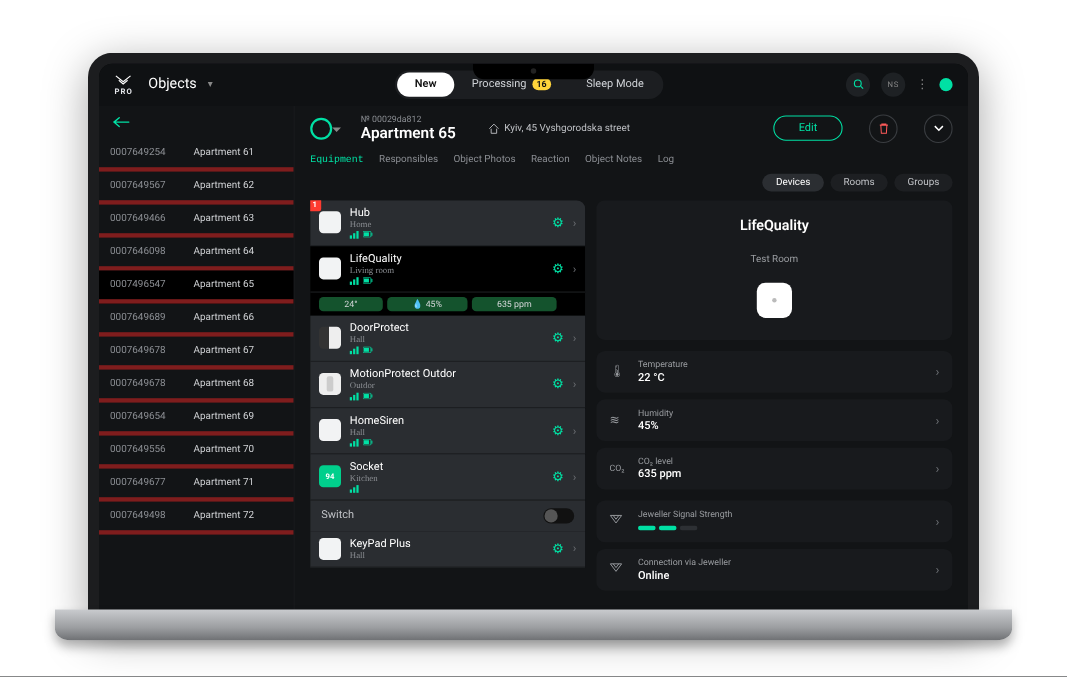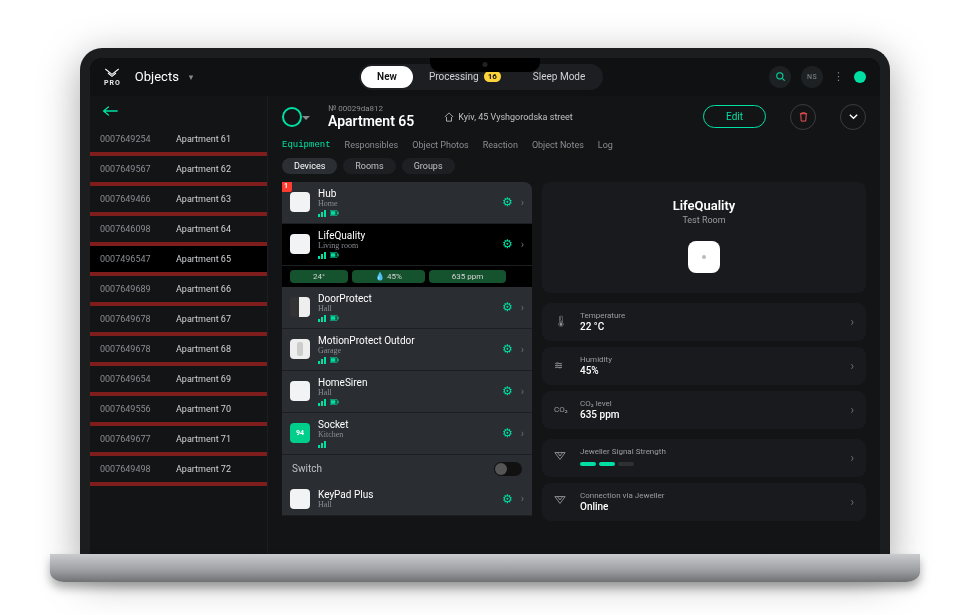--- a/index.html
+++ b/index.html
@@ -57,21 +57,21 @@
   .status-ring::after{content:""; position:absolute; right:-10px; top:7px; border:4px solid transparent; border-top-color:#888;}
   .obj-title small{ font-size:8px; color:#8a8d92; display:block;}
   .obj-title h3{ font-size:14px; color:#fff; font-weight:600;}
   .addr{ margin-left:20px; font-size:9px; color:#bfc1c5; display:flex; align-items:center; gap:4px;}
   .head-actions{ margin-left:auto; display:flex; align-items:center; gap:24px;}
   .btn-edit{ border:1px solid #00e0a4; color:#00e0a4; background:transparent; border-radius:16px; padding:5px 22px; font-size:10px; cursor:pointer;}
   .btn-round{ width:26px;height:26px;border-radius:50%;border:1px solid #3a3d41;display:flex;align-items:center;justify-content:center;font-size:11px;color:#b0b3b7;cursor:pointer;}
   .btn-round.trash{ color:#ff5a5a;}
   .tabs{ display:flex; gap:14px; padding:4px 14px; font-size:9px; color:#8a8d92;}
   .tab.active{ color:#00e0a4;font-family:Liberation Mono, monospace;}
-  .subtabs{ display:flex; gap:6px; padding:4px 14px 8px;}
+  .subtabs{ display:flex; gap:6px; padding:4px 14px 8px;justify-content:flex-end;}
   .chip{ background:#1d1f22; color:#bfc1c5; border-radius:12px; padding:3px 12px; font-size:9px; cursor:pointer;}
   .chip.on{ background:#2b2e32; color:#fff;}
   .two-col{ flex:1; display:flex; gap:10px; padding:0 14px 0 14px; overflow:hidden;}
   .col-left{ width:250px; display:flex; flex-direction:column; gap:0; overflow:hidden;}
   .col-right{ flex:1; display:flex; flex-direction:column; gap:10px; overflow:hidden;}
   .dev{ background:#2a2d31; border-bottom:1px solid #1c1e21; padding:6px 8px; display:flex; align-items:center; gap:8px; position:relative;}
   .dev.first{ border-radius:8px 8px 0 0;}
   .dev .thumb{ width:20px;height:20px;border-radius:4px;background:#f2f3f4;flex-shrink:0;}
   .dev .info{ flex:1; display:flex; flex-direction:column;}
   .dev .nm{ font-size:10px; color:#fff;}
@@ -85,21 +85,21 @@
   .redtag{ position:absolute; left:-2px; top:-2px; width:12px;height:12px;background:#ff3b30;border-radius:2px;font-size:7px;color:#fff;display:flex;align-items:center;justify-content:center;font-weight:700;}
   .dark{ background:#000;}
   .env-row{ display:flex; gap:4px; background:#000; padding:4px 8px;}
   .env-chip{ background:#14532d; border-radius:4px; padding:2px 23px; font-size:8px; color:#d4d6d9;}
   .switch-row{ display:flex; align-items:center; justify-content:space-between; background:#2a2d31; padding:7px 10px; font-size:10px; color:#bfc1c5;}
   .toggle{ width:28px;height:14px;background:#111;border-radius:8px;position:relative;}
   .toggle::after{content:"";width:12px;height:12px;background:#555;border-radius:50%;position:absolute;top:1px;left:1px;}
   
   .preview{ background:#181a1d; border-radius:8px; padding:16px 10px 20px; text-align:center;}
   .preview h4{ font-size:13px; color:#fff; font-weight:600;}
-  .preview .room{ font-size:9px; color:#9a9da1; margin-top:2px;}
+  .preview .room{ font-size:9px; color:#9a9da1; margin-top:18px;}
   .preview .dot{ width:32px;height:32px;background:#fff;color:#aaa;border-radius:8px;margin:16px auto 0;display:flex;align-items:center;justify-content:center;font-size:18px;}
   .cards{ display:flex; flex-direction:column; gap:6px;}
   .card{ background:#181a1d; border-radius:8px; padding:8px 12px; display:flex; align-items:center; gap:10px; cursor:pointer;}
   .card .ico{ width:16px; color:#9a9da1; font-size:11px;}
   .card .txt small{ font-size:8px; color:#9a9da1; display:block;}
   .card .txt .val{ font-size:10px; color:#fff; font-weight:500;}
   .card .go{ margin-left:auto; color:#6b6e73; font-size:12px;}
   .strength{ display:inline-flex; gap:3px; align-items:center;}
   .strength span{ width:16px; height:4px; border-radius:2px; background:#2d3034; display:inline-block;}
   .strength span.on{ background:#00e0a4;}
@@ -328,21 +328,21 @@
               <span class="gear">⚙</span>
                 <span class="chev">›</span>
             </div>
 
             <div class="dev">
               <div class="thumb" style="background:#eee;display:flex;align-items:center;justify-content:center;">
                   <div style="width:6px;height:14px;background:#ccc;border-radius:2px;"></div>
                 </div>
               <div class="info">
                   <span class="nm">MotionProtect Outdor</span>
-                  <span class="loc">Garage</span>
+                  <span class="loc">Outdor</span>
                 <span class="sig">
                     <span class="bars">
                       <span></span>
                       <span></span>
                       <span></span>
                     </span>
                 <svg width="9" height="6" viewBox="0 0 10 6">
                       <rect x="0" y="0" width="8" height="6" rx="1" stroke="#00e0a4" fill="none" stroke-width="0.8"></rect>
                       <rect x="8.5" y="1.5" width="1" height="3" fill="#00e0a4"></rect>
                       <rect x="1" y="1" width="5" height="4" fill="#00e0a4"></rect>

